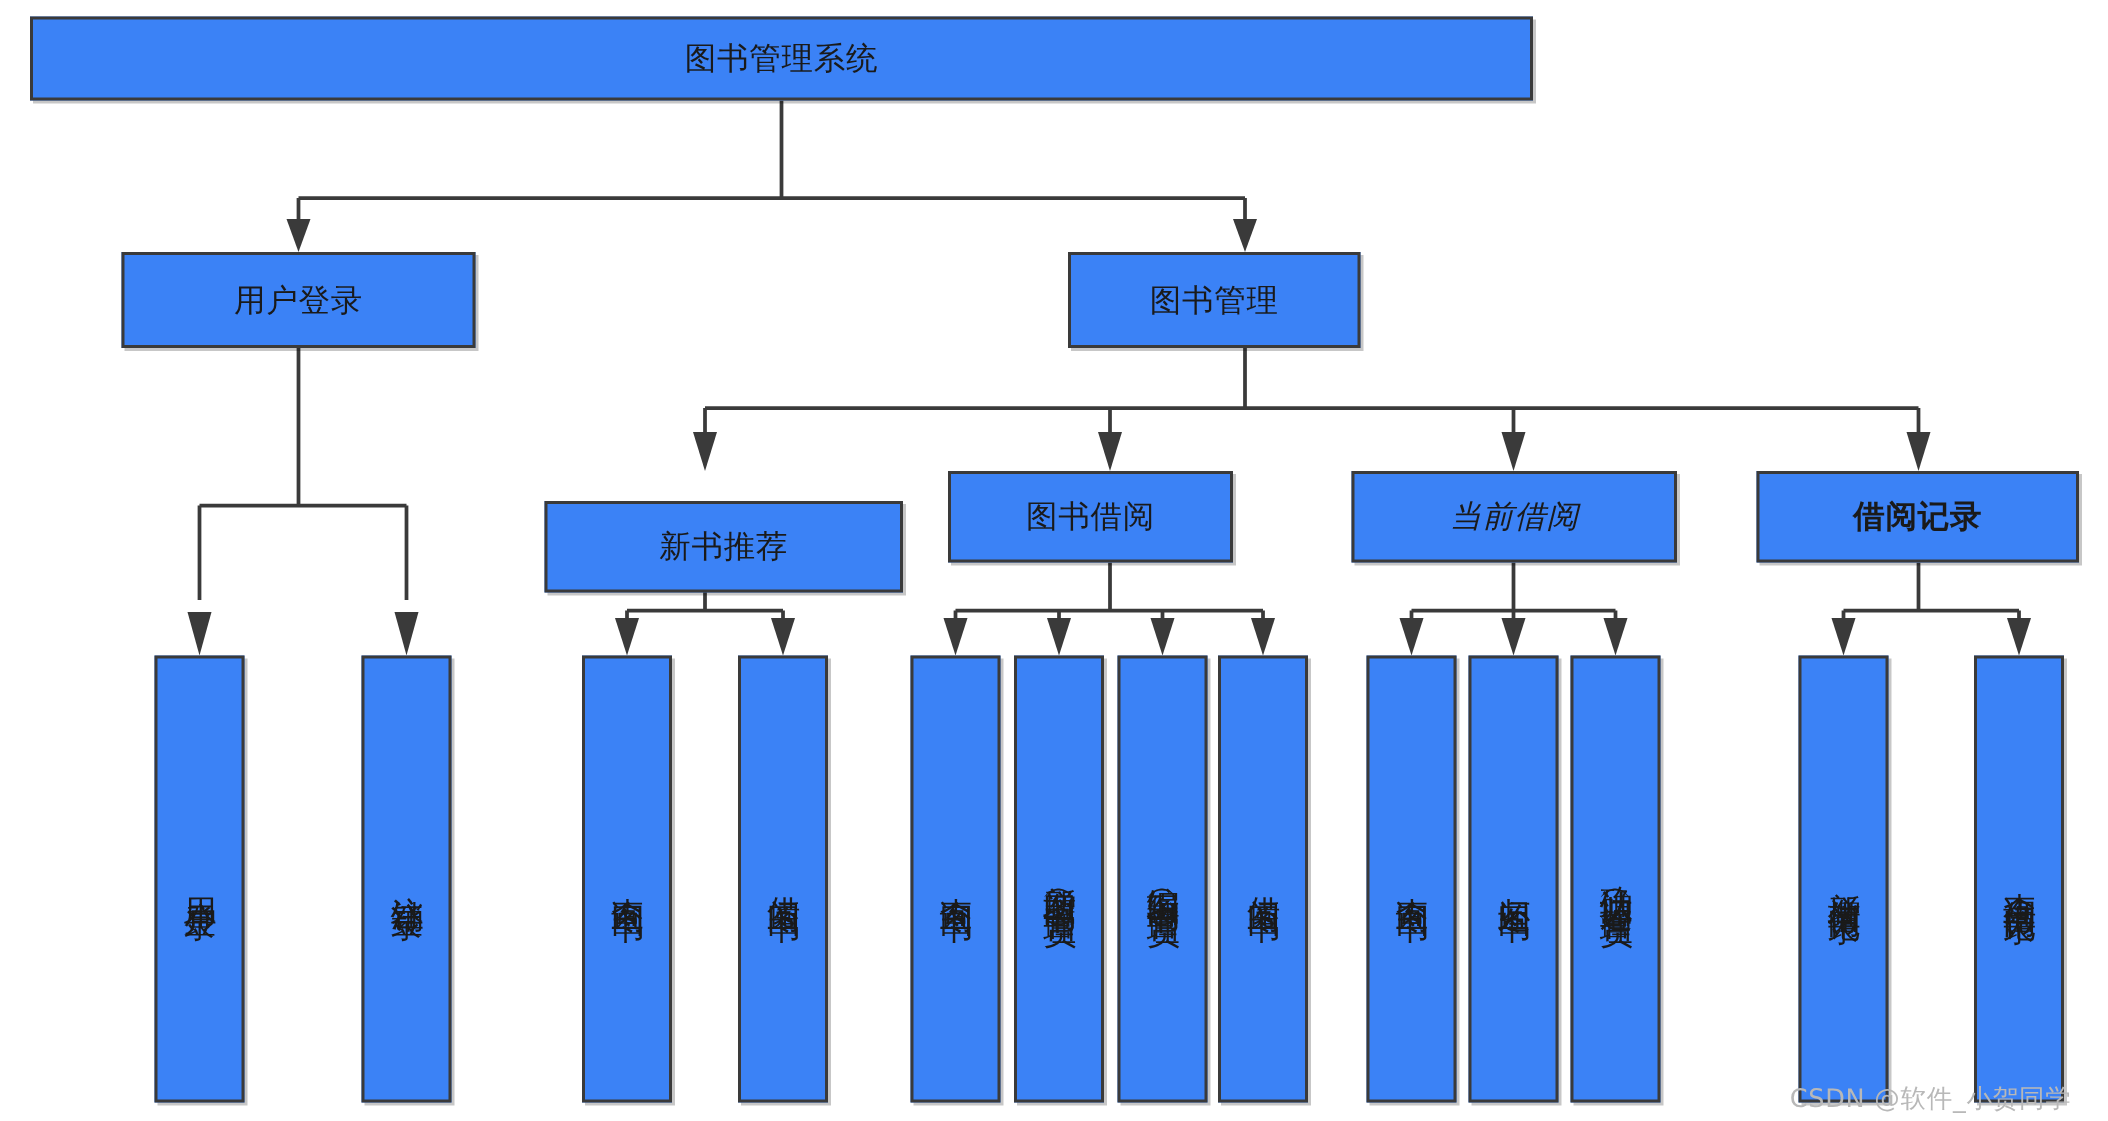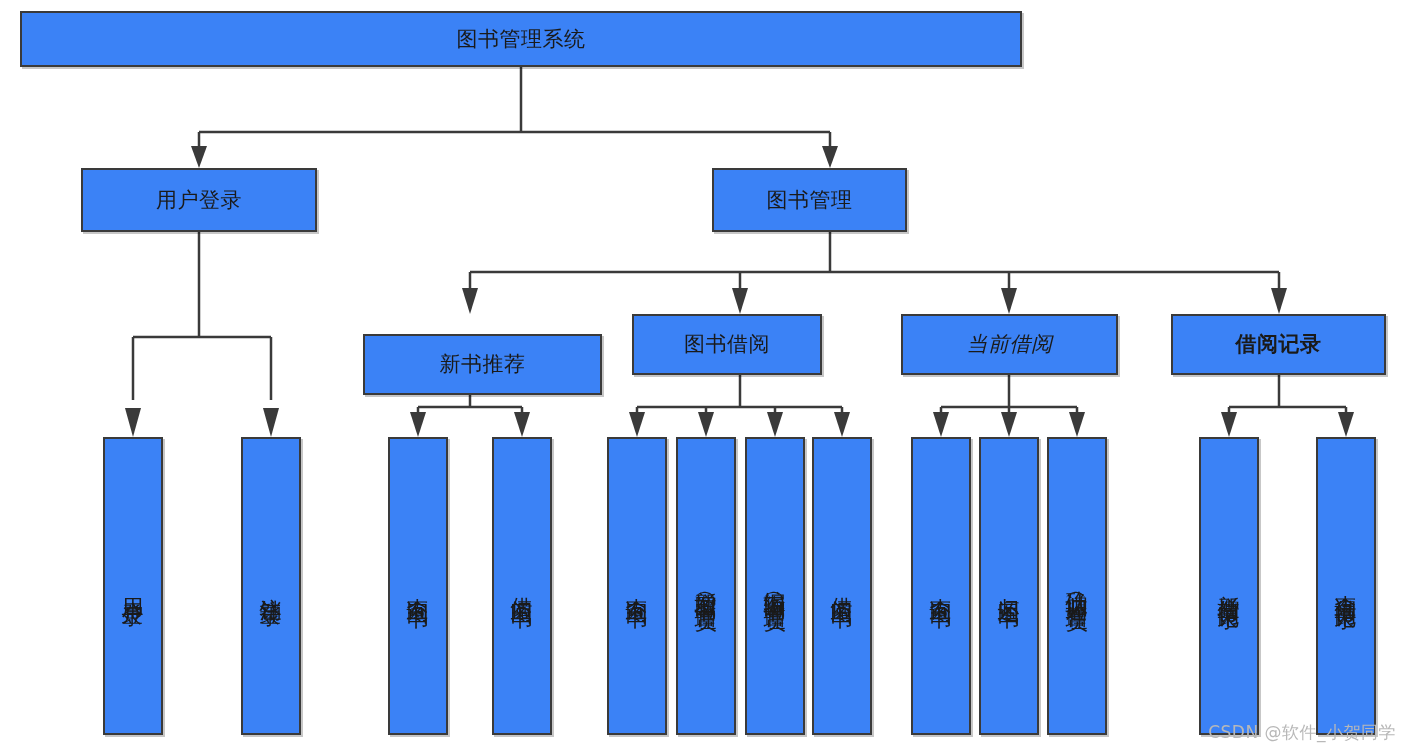--- a/index.html
+++ b/index.html
@@ -47,21 +47,21 @@
     writing-mode: vertical-rl;
     text-orientation: upright;
     font-size: 22px;
     letter-spacing: 3px;
     line-height: 1.05;
     white-space: nowrap;
     max-height: 280px;
   }
   .watermark {
     position: absolute;
-    right: 9px;
+    right: 24px;
     bottom: 3px;
     font-size: 17px;
     color: #b8b8b8;
     letter-spacing: 0.5px;
     white-space: nowrap;
     pointer-events: none;
   }
   svg.connectors {
     position: absolute;
     left: 0;

